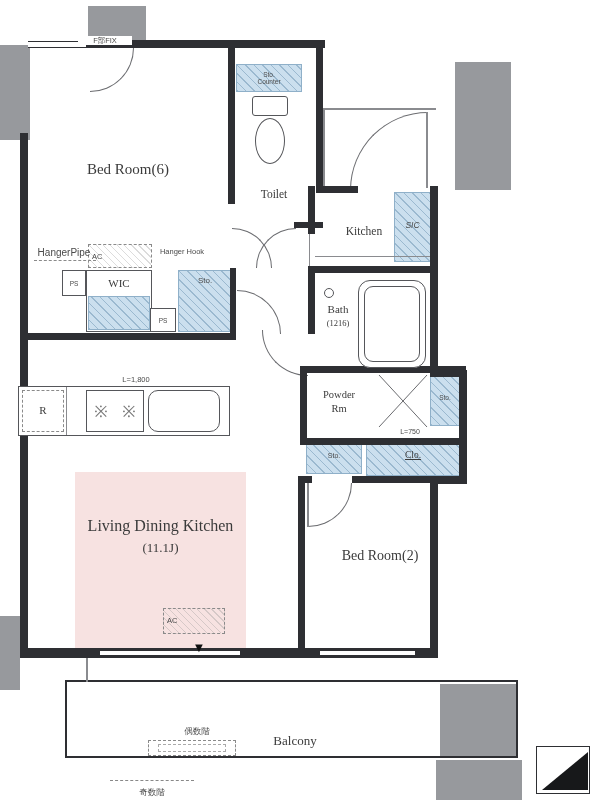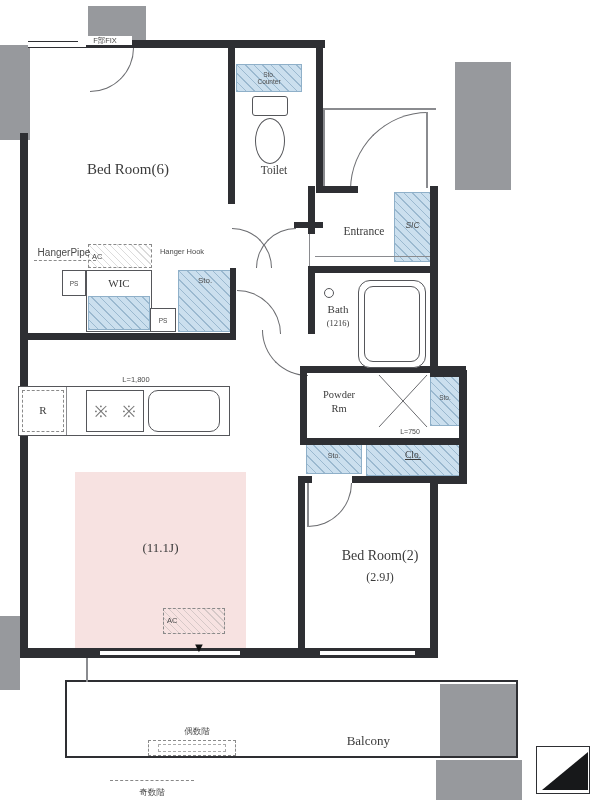--- a/index.html
+++ b/index.html
@@ -130,40 +130,40 @@
   <div class="dash" style="left:148px;top:740px;width:88px;height:16px;background-image:none;"></div>
   <div class="dash" style="left:158px;top:744px;width:68px;height:8px;background-image:none;border-color:#aaa;"></div>
   <div class="abs" style="left:110px;top:780px;width:84px;height:18px;border-top:1px dashed #888;text-align:center;">
     <span class="sm" style="font-size:8.5px;">奇数階</span>
   </div>
 
   <div class="abs" style="left:536px;top:746px;width:54px;height:48px;background:#fff;border:1px solid #2e2f33;box-sizing:border-box;"></div>
 
   <div class="lb sm" style="left:78px;top:36px;width:54px;font-size:7.5px;background:#fff;z-index:8;">F部FIX</div>
   <div class="lb" style="left:40px;top:160px;width:176px;font-size:15px;">Bed Room(6)</div>
-  <div class="lb" style="left:238px;top:164px;width:72px;font-size:11.5px;">Toilet</div>
-  <div class="lb" style="left:320px;top:225px;width:88px;font-size:11.5px;">Entrance</div>
+  <div class="lb" style="left:238px;top:188px;width:72px;font-size:11.5px;">Toilet</div>
+  <div class="lb" style="left:320px;top:225px;width:88px;font-size:11.5px;">Kitchen</div>
   <div class="lb sm" style="left:394px;top:220px;width:37px;font-size:8.5px;font-style:italic;">SIC</div>
   <div class="lb sm" style="left:30px;top:247px;width:68px;font-size:10px;">HangerPipe</div>
   <div class="lb sm" style="left:150px;top:247px;width:64px;font-size:7.5px;">Hanger Hook</div>
   <div class="lb" style="left:86px;top:277px;width:66px;font-size:11px;">WIC</div>
   <div class="lb sm" style="left:178px;top:276px;width:54px;font-size:8px;">Sto.</div>
   <div class="lb" style="left:310px;top:303px;width:56px;font-size:11px;">Bath</div>
   <div class="lb" style="left:310px;top:318px;width:56px;font-size:8.5px;">(1216)</div>
   <div class="lb" style="left:306px;top:389px;width:66px;font-size:10.5px;">Powder</div>
   <div class="lb" style="left:306px;top:403px;width:66px;font-size:10.5px;">Rm</div>
   <div class="lb sm" style="left:430px;top:394px;width:30px;font-size:6.5px;">Sto.</div>
   <div class="lb sm" style="left:386px;top:428px;width:48px;font-size:7px;background:#fff;z-index:8;">L=750</div>
   <div class="lb sm" style="left:306px;top:452px;width:56px;font-size:7px;">Sto.</div>
   <div class="lb" style="left:366px;top:450px;width:94px;font-size:9.5px;text-decoration:underline;">Clo.</div>
   <div class="lb sm" style="left:104px;top:375px;width:64px;font-size:7.5px;">L=1,800</div>
+  <div class="lb" style="left:75px;top:516px;width:171px;font-size:16px;">Living Dining Kitchen</div>
   <div class="lb" style="left:75px;top:540px;width:171px;font-size:13px;">(11.1J)</div>
   <div class="lb" style="left:302px;top:548px;width:156px;font-size:14px;">Bed Room(2)</div>
-  <div class="lb" style="left:302px;top:570px;width:156px;font-size:12px;">(2.9J)</div>
-  <div class="lb" style="left:200px;top:733px;width:190px;font-size:13px;text-align:right;">Balcony</div>
+  <div class="lb" style="left:200px;top:733px;width:190px;font-size:13px;">Balcony</div>
   <div class="lb sm" style="left:174px;top:726px;width:46px;font-size:8.5px;background:#fff;">偶数階</div>
   <div class="lb" style="left:189px;top:640px;width:20px;font-size:13px;z-index:8;color:#111;">▼</div>
 
   <svg class="abs" width="600" height="800" viewBox="0 0 600 800" style="left:0;top:0;pointer-events:none;z-index:6;">
     <line x1="379" y1="375" x2="427" y2="427" stroke="#6a6b6f" stroke-width="1"></line>
     <line x1="427" y1="375" x2="379" y2="427" stroke="#6a6b6f" stroke-width="1"></line>
     <polygon points="542,790 588,752 588,790" fill="#17181a"></polygon>
   </svg>
 
 </div>

